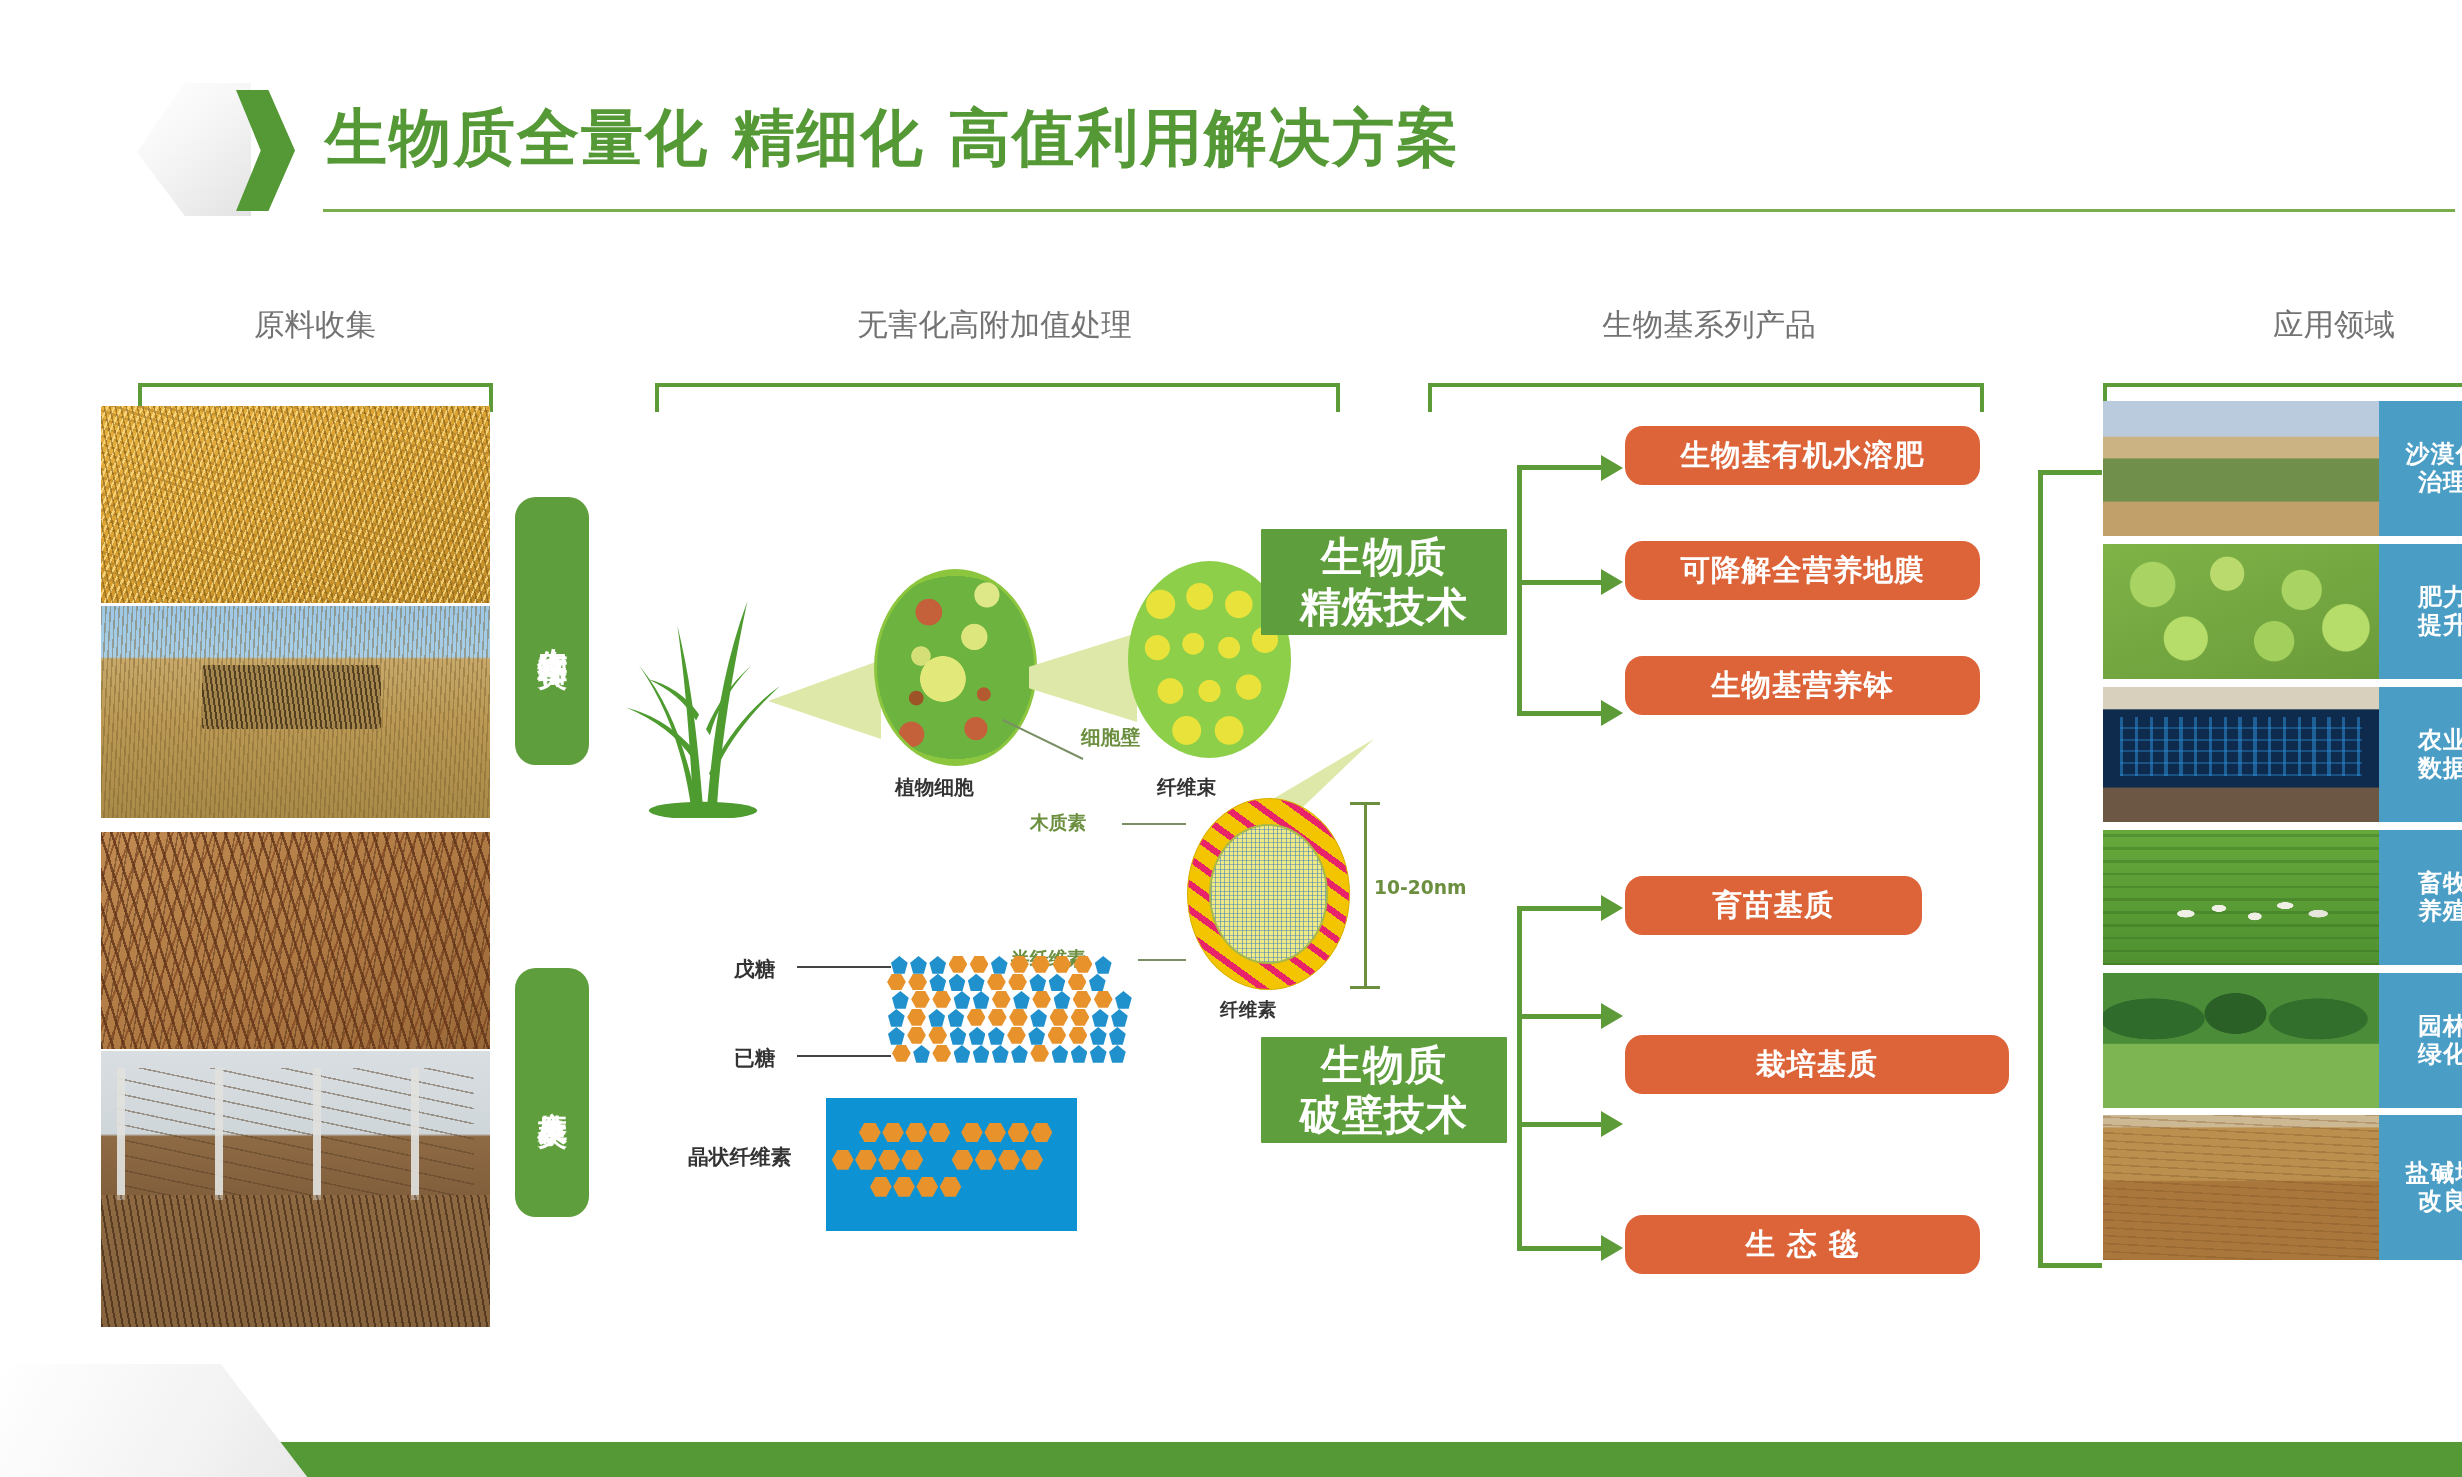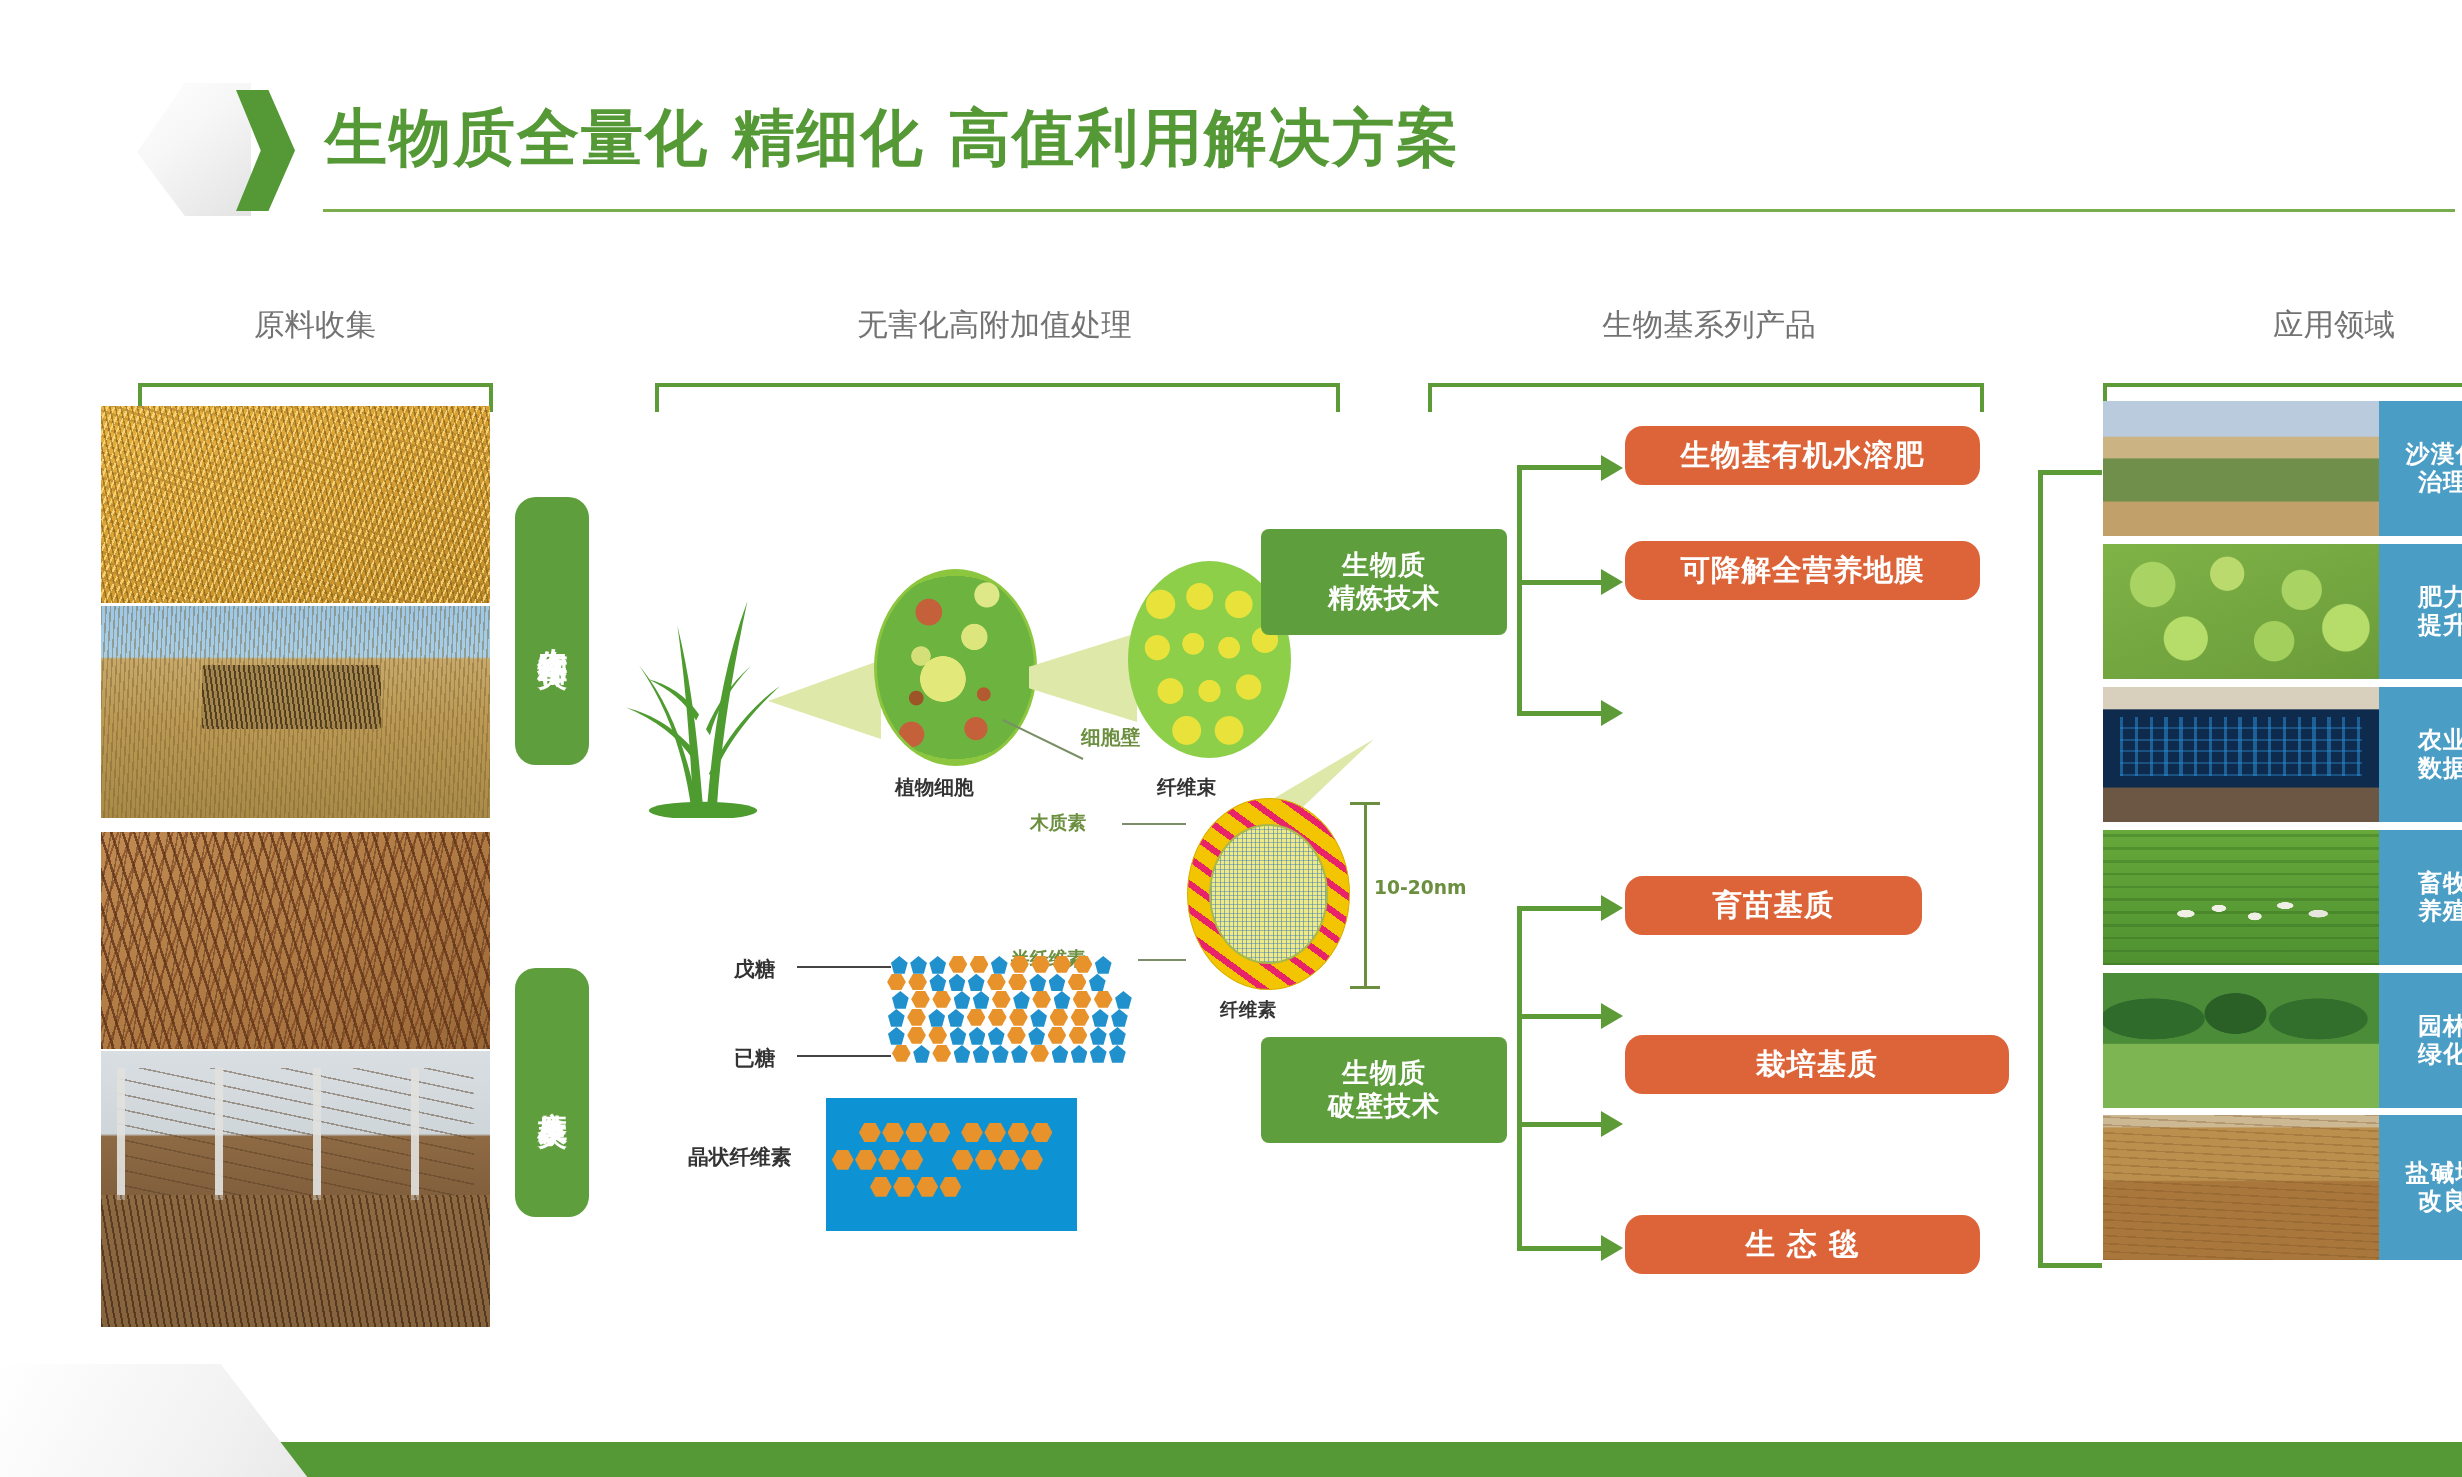--- a/index.html
+++ b/index.html
@@ -159,22 +159,22 @@
           clip-path: polygon(50% 0%,100% 38%,82% 100%,18% 100%,0% 38%); }
   .cryst-box {
     position:absolute; background:#0d93d4;
   }
   .cryst-row { position:absolute; display:flex; gap:1.5px; }
   .cryst-hex { width:21.7px; height:19.7px; background:#e8922c;
                clip-path: polygon(25% 0%,75% 0%,100% 50%,75% 100%,25% 100%,0% 50%); }
 
   
   .tech-box {
-    position:absolute; background:#5f9e3c; border-radius:8px;
-    color:#fff; font-size:27px; font-weight:bold; line-height:1.22;
+    position:absolute; background:#5f9e3c; border-radius:1px;
+    color:#fff; font-size:41px; font-weight:bold; line-height:1.22;
     display:flex; align-items:center; justify-content:center; text-align:center;
     letter-spacing:1px;
     font-family:"DejaVu Sans","Liberation Sans",sans-serif;
   }
   .prod-box {
     position:absolute; background:#dd6338; border-radius:17.7px;
     color:#fff; font-size:29.5px; font-weight:bold;
     display:flex; align-items:center; justify-content:center; text-align:center;
     letter-spacing:1px; white-space:nowrap;
     font-family:"DejaVu Sans","Liberation Sans",sans-serif;
@@ -448,20 +448,21 @@
   <div class="conn-v" style="left:1517px;top:465px;height:251px;"></div>
   <div class="conn-h" style="left:1517px;top:465px;width:86px;"></div>
   <div class="conn-h" style="left:1517px;top:580px;width:86px;"></div>
   <div class="conn-h" style="left:1517px;top:711px;width:86px;"></div>
   <div class="arrow-head" style="left:1601px;top:455px;"></div>
   <div class="arrow-head" style="left:1601px;top:569px;"></div>
   <div class="arrow-head" style="left:1601px;top:700px;"></div>
 
   <div class="prod-box" style="left:1625px;top:426px;width:355px;height:59px;">生物基有机水溶肥</div>
   <div class="prod-box" style="left:1625px;top:541px;width:355px;height:59px;">可降解全营养地膜</div>
+  <div class="prod-box" style="left:1625px;top:656px;width:355px;height:59px;">生物基营养钵</div>
 
   <div class="tech-box" style="left:1261px;top:1037px;width:246px;height:106px;">
     <div>
       <div>生物质</div>
       <div>破壁技术</div>
     </div>
   </div>
   <div class="conn-v" style="left:1517px;top:906px;height:345px;"></div>
   <div class="conn-h" style="left:1517px;top:906px;width:86px;"></div>
   <div class="conn-h" style="left:1517px;top:1014px;width:86px;"></div>

